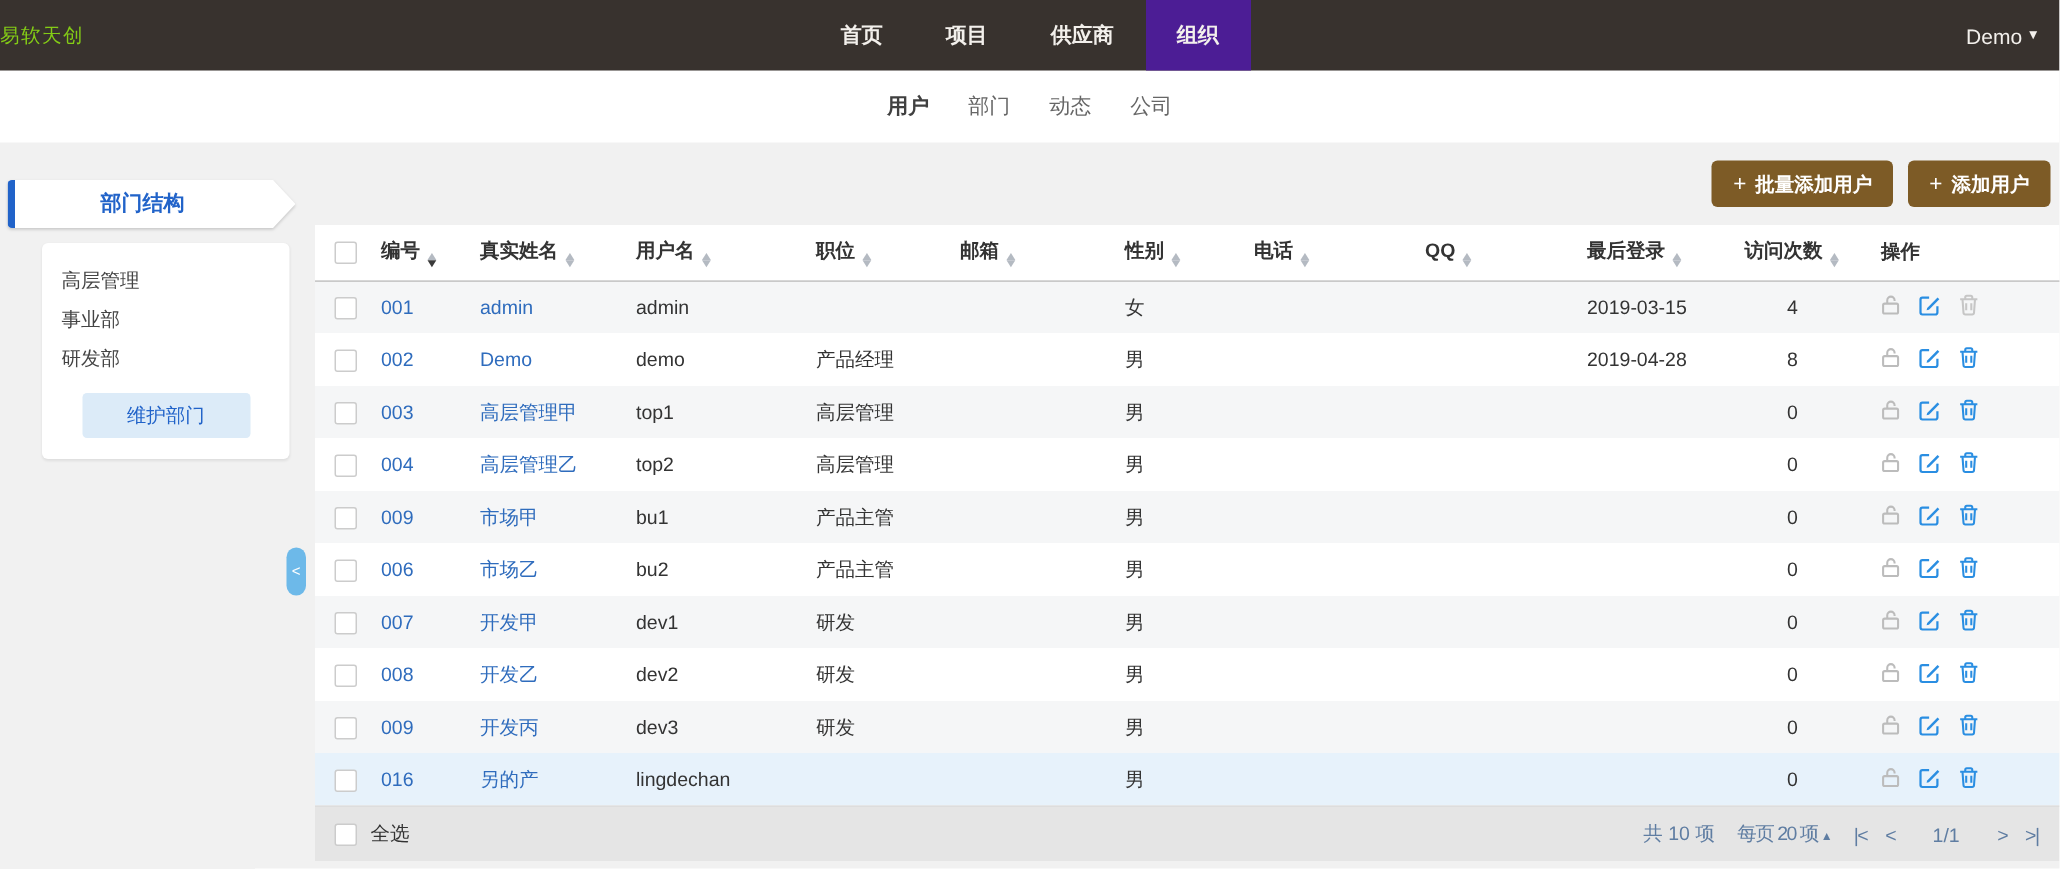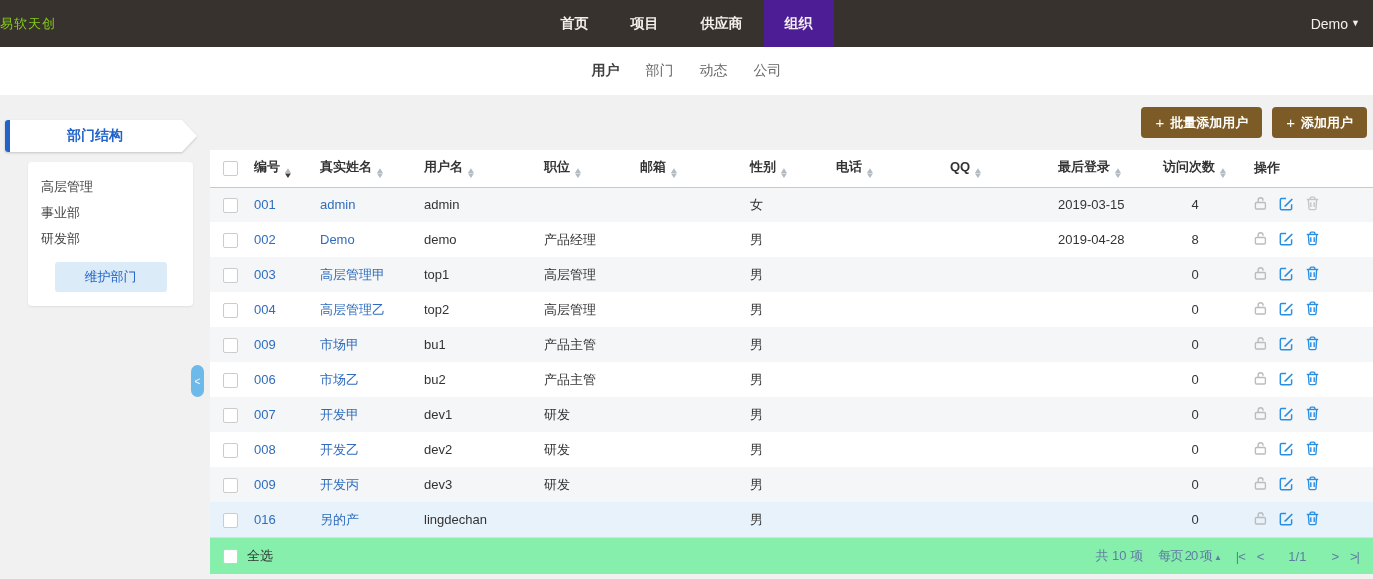--- a/index.html
+++ b/index.html
@@ -65,21 +65,21 @@
 
   .cb { width:15px; height:15px; border:1px solid #ccc; border-radius:2px; background:#fff; display:inline-block; vertical-align:middle; cursor:pointer; }
 
   .ops { display:inline-flex; align-items:center; gap:9px; }
   .icon-btn { width:17px; height:17px; display:inline-flex; cursor:pointer; }
   .icon-lock { color:#bcbcbc; }
   .icon-edit, .icon-trash { color:#2a8ee2; }
   .icon-trash.disabled { color:#c6c6c6; cursor:default; }
 
   
-  .tfoot { height:37px; background:#86efac; border-top:1px solid #ddd; display:flex; align-items:center; padding:0 14px 0 13px; font-size:13px; }
+  .tfoot { height:37px; background:#e5e5e5; border-top:1px solid #ddd; display:flex; align-items:center; padding:0 14px 0 13px; font-size:13px; }
   .tfoot .select-all { display:flex; align-items:center; gap:9px; color:#333; }
   .pager { margin-left:auto; display:flex; align-items:center; gap:15px; color:#5f7da2; }
   .pager .pgbtn { cursor:pointer; letter-spacing:-1px; }
   .pager .caret-up { font-size:8px; margin-left:2px; }
   .pager .group { display:flex; align-items:center; gap:4px; }
 </style>
 </head>
 <body>
 
 <header class="topbar">

